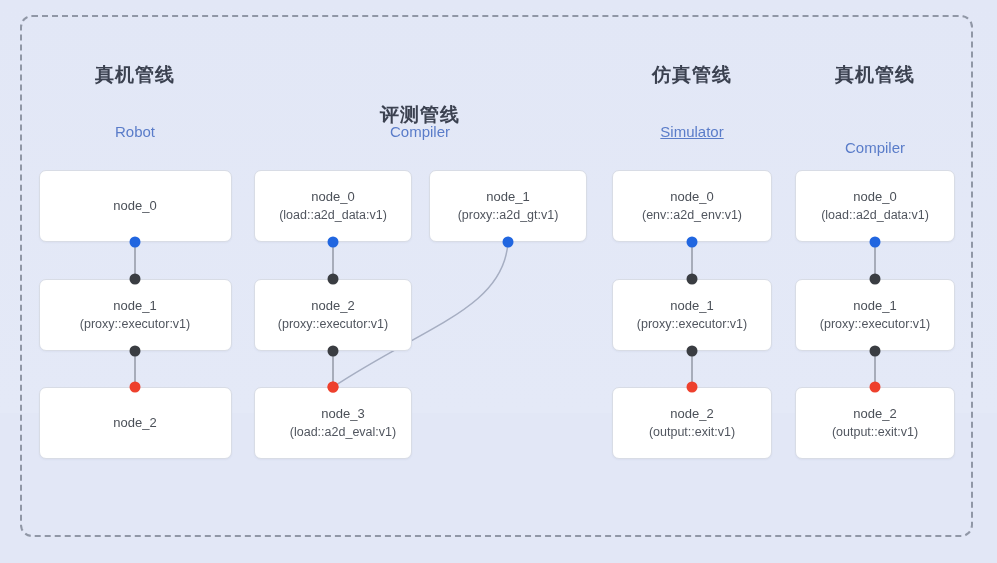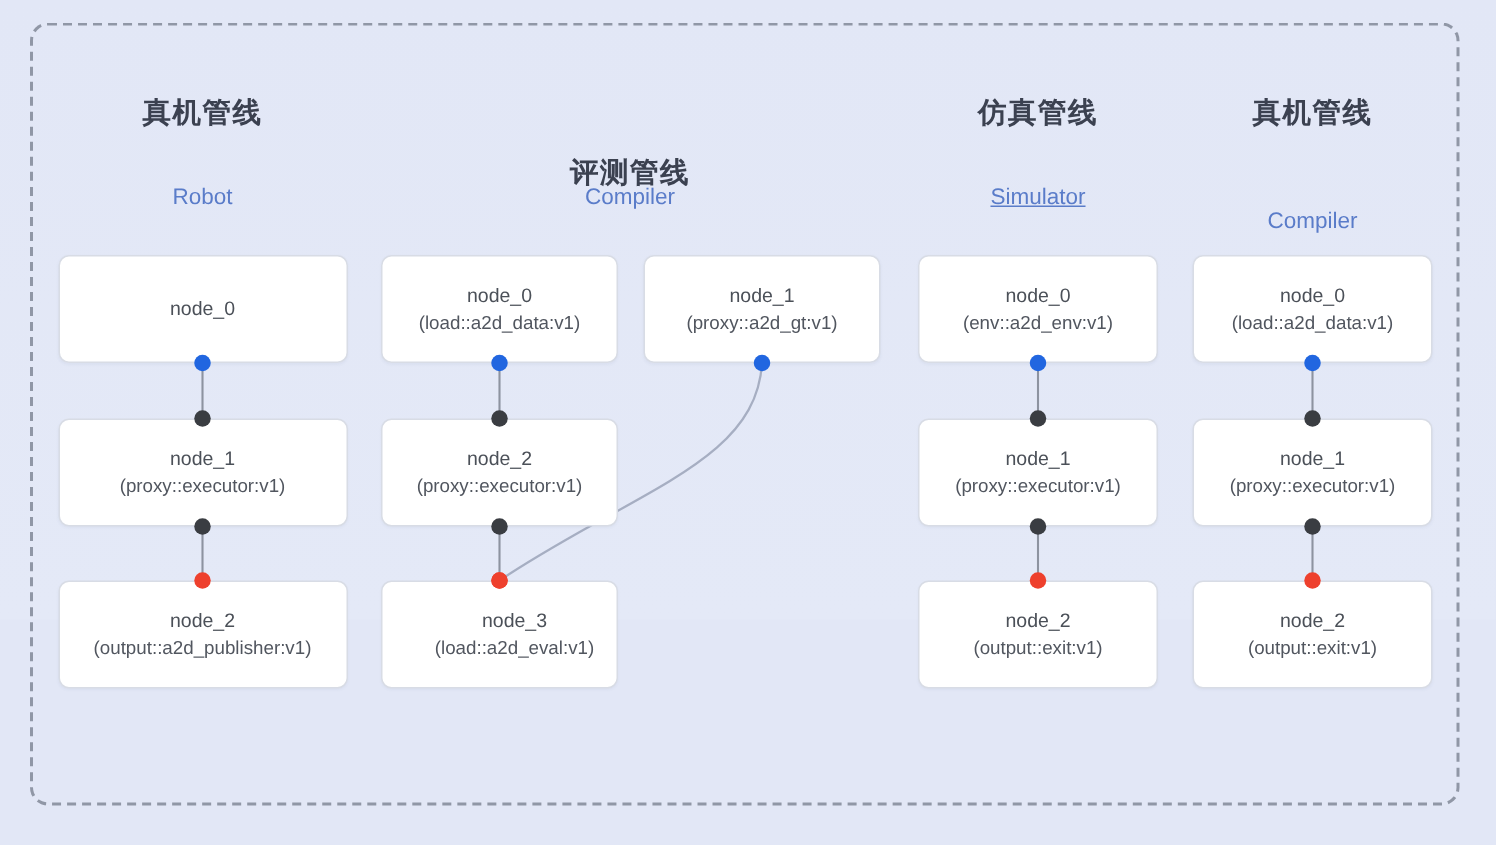--- a/index.html
+++ b/index.html
@@ -97,21 +97,20 @@
       <div class="title-en" style="left: 135px;">Robot</div>
       <div class="node-box" style="left: 38.5px; top: 170px; width: 193px;">
         <div class="node-name">node_0</div>
       </div>
       <div class="node-box" style="left: 38.5px; top: 279px; width: 193px;">
         <div class="node-name">node_1</div>
         <div class="node-type">(proxy::executor:v1)</div>
       </div>
       <div class="node-box" style="left: 38.5px; top: 387px; width: 193px;">
         <div class="node-name">node_2</div>
-        <div class="node-type">(output::a2d_publisher:v1)</div>
       </div>
       <div class="title-zh" style="left: 420px; margin-top: 40px;">评测管线</div>
       <div class="title-en" style="left: 420px;">Compiler</div>
       <div class="node-box" style="left: 254px; top: 170px; width: 158px;">
         <div class="node-name">node_0</div>
         <div class="node-type">(load::a2d_data:v1)</div>
       </div>
       <div class="node-box" style="left: 429px; top: 170px; width: 158px;">
         <div class="node-name">node_1</div>
         <div class="node-type">(proxy::a2d_gt:v1)</div>

